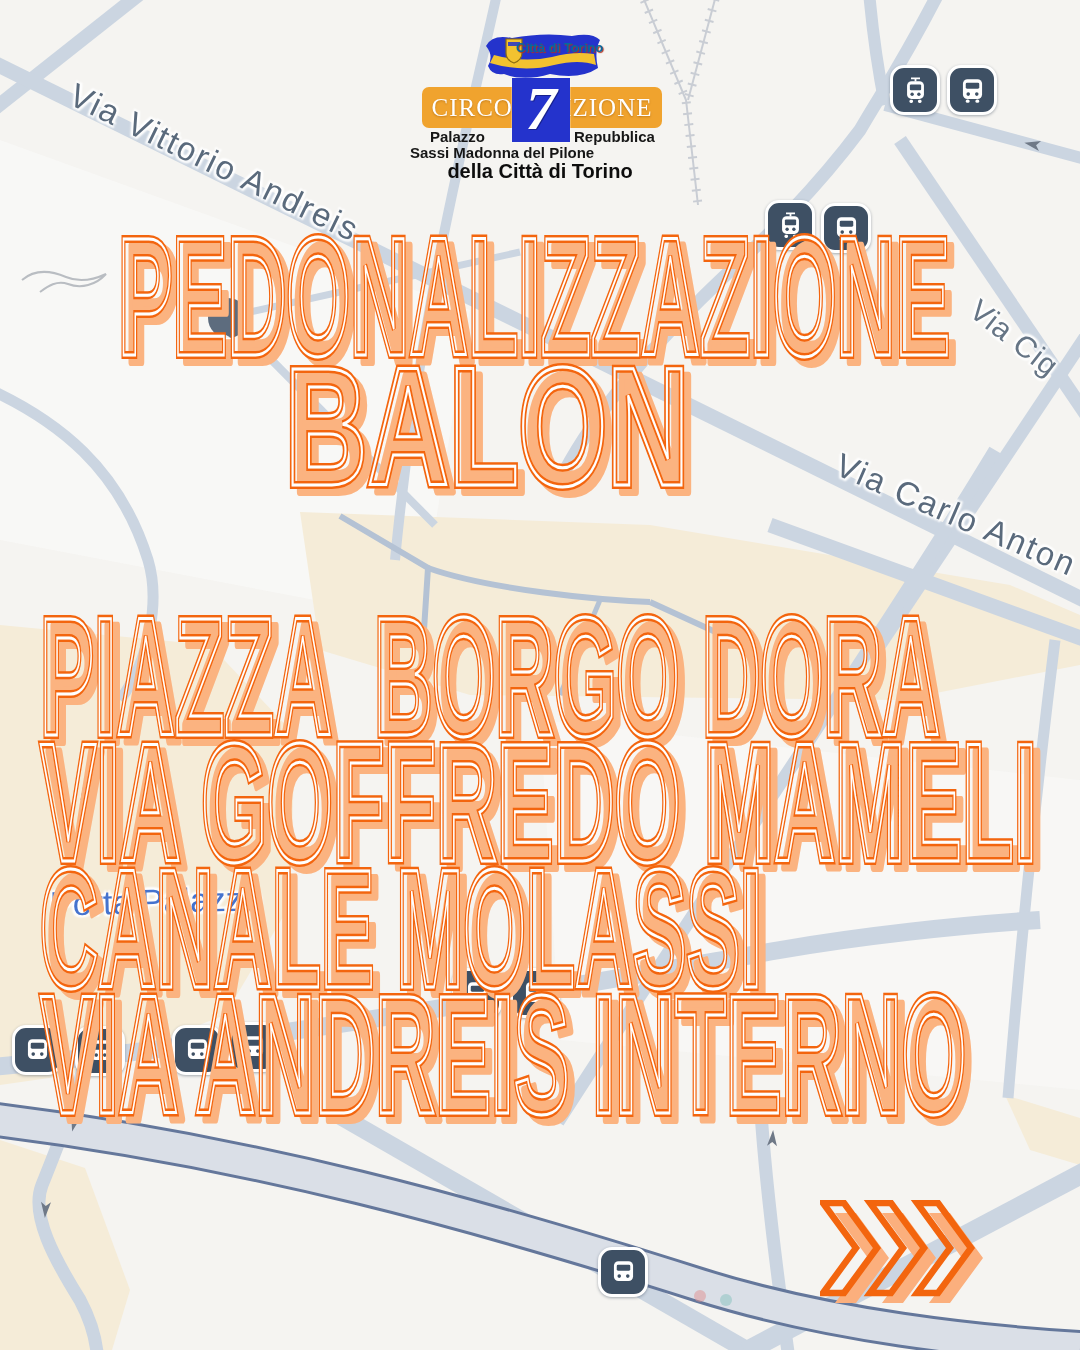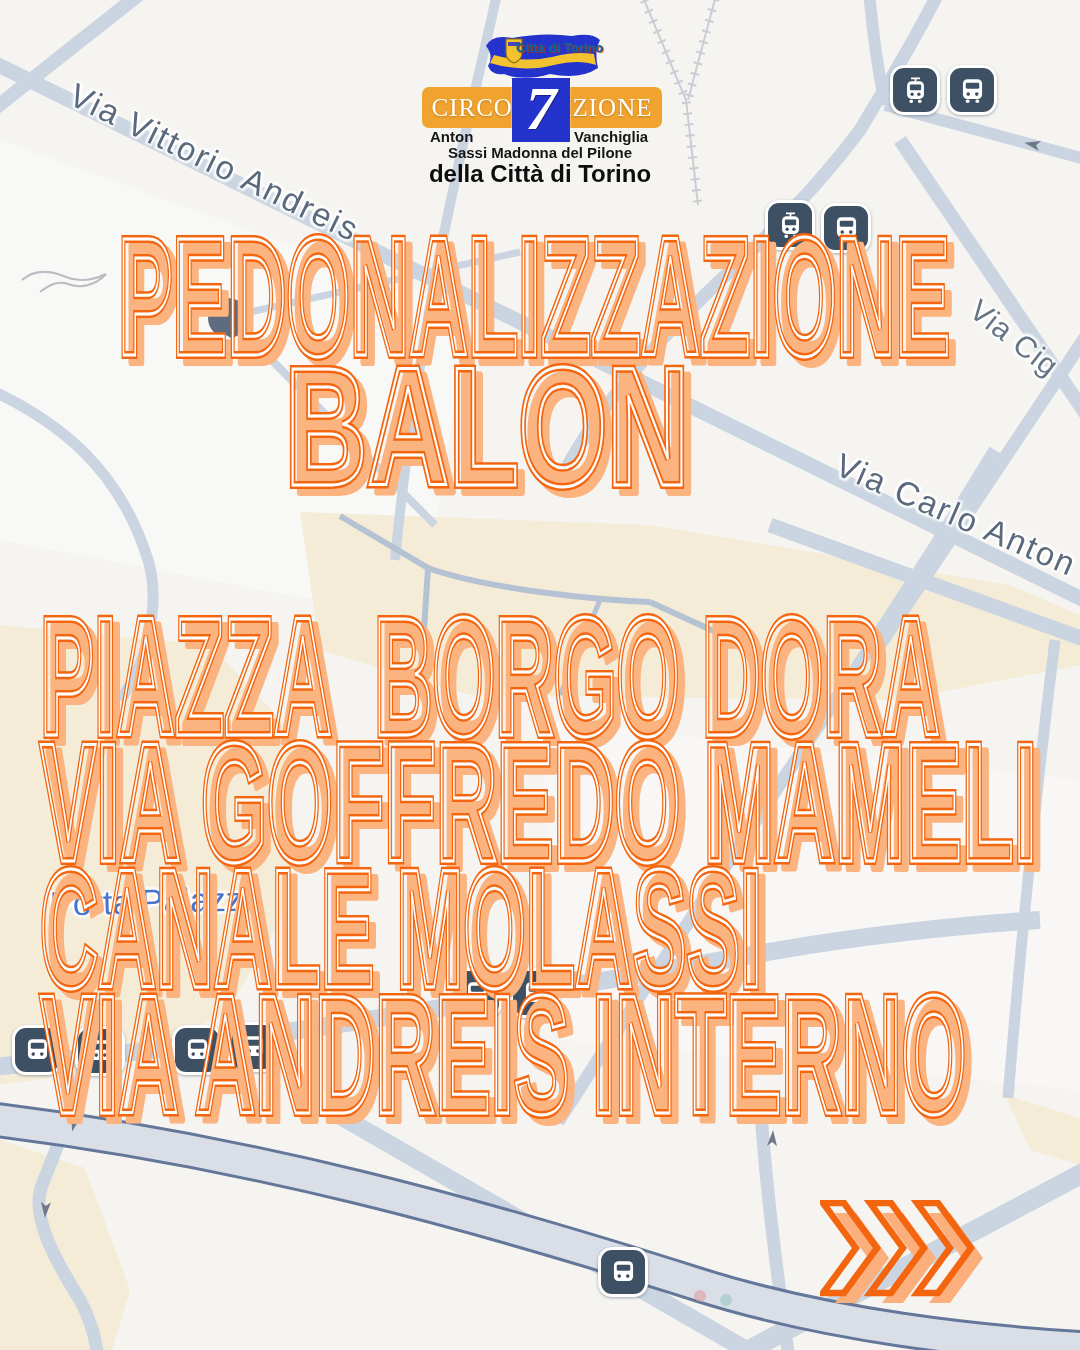--- a/index.html
+++ b/index.html
@@ -30,22 +30,22 @@
   #logo .banner{position:absolute;left:22px;top:59px;width:240px;height:41px;background:#F0A32E;
      border-radius:7px;display:flex;align-items:center;justify-content:center;
      font-family:"Liberation Serif",serif;font-size:25px;letter-spacing:1px;color:#fff;
      text-shadow:0 1px 2px rgba(130,70,0,.45);}
   #logo .sevenbox{position:absolute;left:112px;top:50px;width:58px;height:64px;background:#2433CC;
      display:flex;align-items:center;justify-content:center;box-shadow:0 0 0 1px rgba(255,255,255,.25);}
   #logo .sevenbox span{font-family:"Liberation Serif",serif;font-style:italic;font-weight:bold;
      font-size:62px;color:#fff;line-height:1;margin-top:-4px;text-shadow:1px 1px 0 rgba(0,0,30,.35);}
   #logo .dl{position:absolute;left:30px;top:100px;font-size:15px;font-weight:bold;color:#161616;}
   #logo .dr{position:absolute;left:174px;top:100px;font-size:15px;font-weight:bold;color:#161616;}
-  #logo .dc{position:absolute;left:0;top:116px;width:280px;text-align:center;font-size:15px;font-weight:bold;color:#161616;}
-  #logo .sub{position:absolute;left:0;top:132px;width:280px;text-align:center;font-size:24px;font-weight:bold;color:#0d0d0d;}
+  #logo .dc{position:absolute;left:10px;top:116px;width:280px;text-align:left;font-size:15px;font-weight:bold;color:#161616;}
+  #logo .sub{position:absolute;left:0;top:132px;width:280px;text-align:center;font-size:20px;font-weight:bold;color:#0d0d0d;}
   .flagtext{position:absolute;left:116px;top:12px;font-size:13px;font-weight:bold;color:#0369a1;
      text-shadow:1px 1px 1px #b03020;z-index:2;white-space:nowrap;}
 
   
   .hl{position:absolute;z-index:7;overflow:visible;}
   .hl text{font-family:"Liberation Sans",sans-serif;font-weight:bold;font-size:168px;}
   .hl .sh{fill:#FBB380;stroke:#FBB380;stroke-width:8;stroke-linejoin:round;}
   .hl .or{fill:none;stroke:#F3650E;stroke-width:8;stroke-linejoin:miter;stroke-miterlimit:2.5;}
   .hl .wh{fill:none;stroke:#FFFFFF;stroke-width:3;stroke-linejoin:miter;stroke-miterlimit:2.5;}
 
@@ -232,22 +232,22 @@
       <path d="M2,16 Q8,4 28,8 Q60,2 88,6 Q108,2 116,10 Q110,22 114,38 Q96,50 66,44 Q40,52 20,44 Q8,46 4,36 Q10,26 2,16 Z" fill="#2433CC"></path>
       <path d="M6,33 Q40,43 70,35 Q95,29 112,35 L110,24 Q90,21 68,27 Q40,33 10,25 Z" fill="#F2C230"></path>
       <path d="M22,9 h16 v14 q0,7 -8,10 q-8,-3 -8,-10 Z" fill="#F2C230" stroke="#8A6A10" stroke-width="1.2"></path>
       <path d="M24,12 h12 v4 h-12 Z" fill="#2433CC" opacity="0.85"></path>
     </svg>
     <div class="flagtext">Città di Torino</div>
     <div class="banner">CIRCOSCRIZIONE</div>
     <div class="sevenbox">
       <span>7</span>
     </div>
-    <div class="dl">Anton</div>
-    <div class="dr">Vanchiglia</div>
+    <div class="dl">Palazzo</div>
+    <div class="dr">Repubblica</div>
     <div class="dc">Sassi Madonna del Pilone</div>
     <div class="sub">della Città di Torino</div>
   </div>
 
   <svg class="hl" style="left:115px;top:236px" width="860" height="150" viewBox="0 0 860 150">
     <text class="sh" x="10" y="126" textLength="832" lengthAdjust="spacingAndGlyphs">PEDONALIZZAZIONE</text>
     <text class="or" x="3" y="119" textLength="832" lengthAdjust="spacingAndGlyphs">PEDONALIZZAZIONE</text>
     <text class="wh" x="3" y="119" textLength="832" lengthAdjust="spacingAndGlyphs">PEDONALIZZAZIONE</text>
   </svg>
   <svg class="hl" style="left:282px;top:366px" width="430" height="150" viewBox="0 0 430 150">

